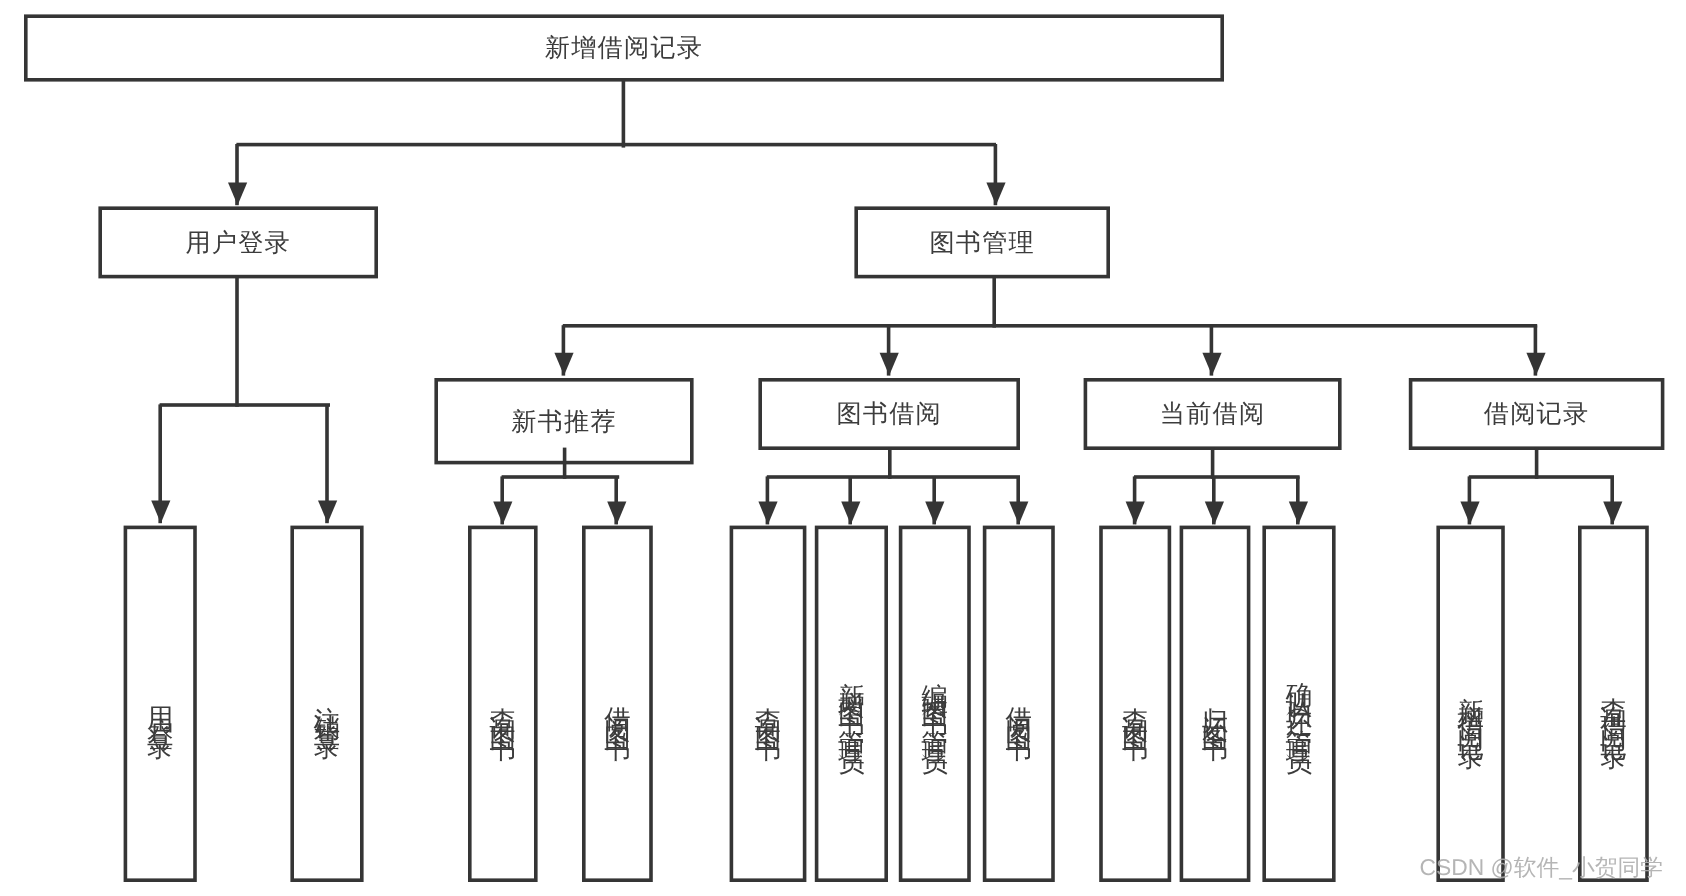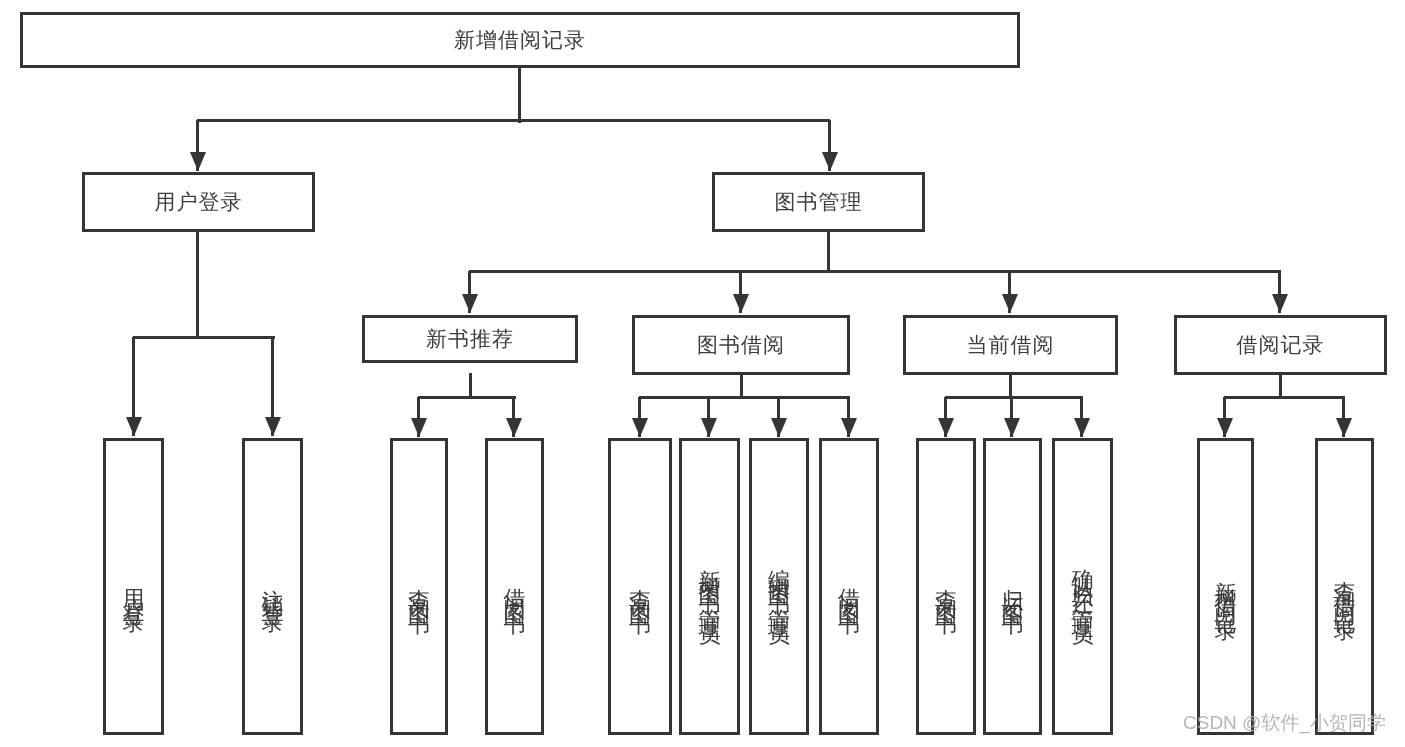--- a/index.html
+++ b/index.html
@@ -98,21 +98,21 @@
   <div class="arrow" style="left:132px; top:337px; height:99px;"></div>
   <div class="arrow" style="left:271px; top:337px; height:99px;"></div>
 
   <div class="vline" style="left:827px; top:230px; height:43px;"></div>
   <div class="hline" style="left:469px; top:270px; width:812px;"></div>
   <div class="arrow" style="left:468px; top:271px; height:42px;"></div>
   <div class="arrow" style="left:739px; top:271px; height:42px;"></div>
   <div class="arrow" style="left:1008px; top:271px; height:42px;"></div>
   <div class="arrow" style="left:1278px; top:271px; height:42px;"></div>
 
-  <div class="box" style="left:362px; top:315px; width:216px; height:48px;">
+  <div class="box" style="left:362px; top:315px; width:216px; height:72px;">
     <span>新书推荐</span>
   </div>
   <div class="box" style="left:903px; top:315px; width:215px; height:60px;">
     <span>当前借阅</span>
   </div>
   <div class="box" style="left:632px; top:315px; width:218px; height:60px;">
     <span>图书借阅</span>
   </div>
   <div class="box" style="left:1174px; top:315px; width:213px; height:60px;">
     <span>借阅记录</span>

